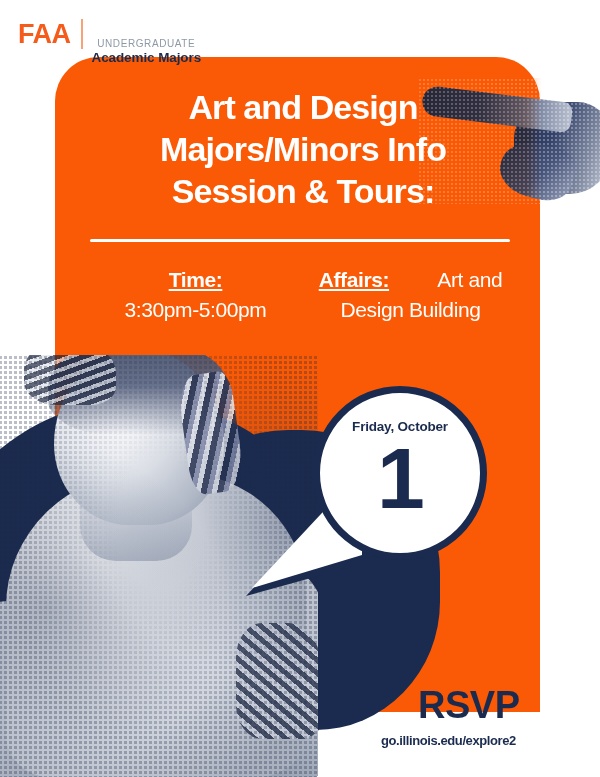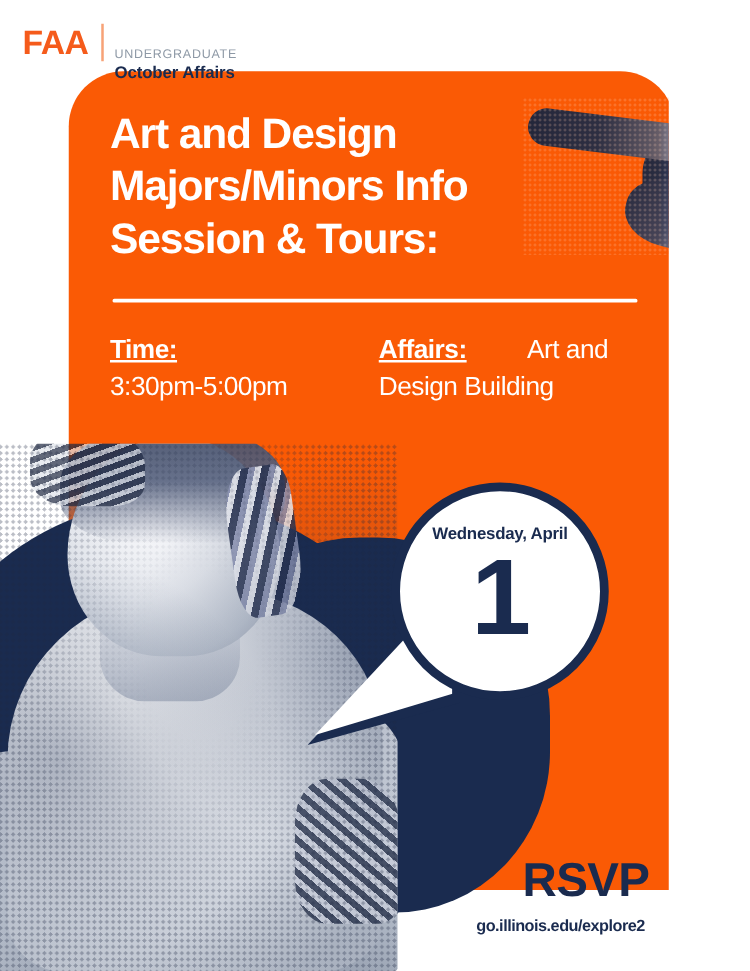--- a/index.html
+++ b/index.html
@@ -3,23 +3,24 @@
 <meta charset="utf-8">
 <style>
   html,body{margin:0;padding:0;background:#ffffff;}
   body{
     width:600px;height:777px;
     font-family:"Liberation Sans", sans-serif;
     -webkit-font-smoothing:antialiased;
   }
   #poster{
     position:relative;
-    width:535px;height:777px;
+    width:600px;height:777px;
     background:#ffffff;
     overflow:hidden;
+    text-align:center;
   }
 
   
   #logo{
     position:absolute;left:18px;top:18px;
     display:flex;align-items:center;height:32px;
     z-index:40;
   }
   #logo .faa{
     font-size:27px;font-weight:bold;letter-spacing:-0.5px;
@@ -286,21 +287,21 @@
 </head>
 <body>
 
 <div id="poster">
 
   <div id="logo">
     <div class="faa">FAA</div>
     <div class="divider"></div>
     <div class="words">
       <div class="ua">UNDERGRADUATE</div>
-      <div class="aa">October Affairs</div>
+      <div class="aa">Academic Majors</div>
     </div>
   </div>
 
   <div id="orange-panel"></div>
   <div id="orange-fill-bl"></div>
 
   <div id="navy-circle"></div>
   <div id="navy-circle2"></div>
 
   <div id="statue">
@@ -313,21 +314,21 @@
     <div class="collage-a"></div>
     <div class="collage-b"></div>
     <div class="collage-c"></div>
     <div class="shade"></div>
     <div class="halftone"></div>
   </div>
 
   <div id="bubble-tail-outline"></div>
   <div id="bubble-tail"></div>
   <div id="date-bubble">
-    <div class="dateline">Wednesday, April</div>
+    <div class="dateline">Friday, October</div>
     <div class="datenum">1</div>
   </div>
 
   <div id="hand">
     <div class="knuckles"></div>
     <div class="thumb"></div>
     <div class="finger"></div>
     <div class="halftone"></div>
     <div class="tint"></div>
   </div>

